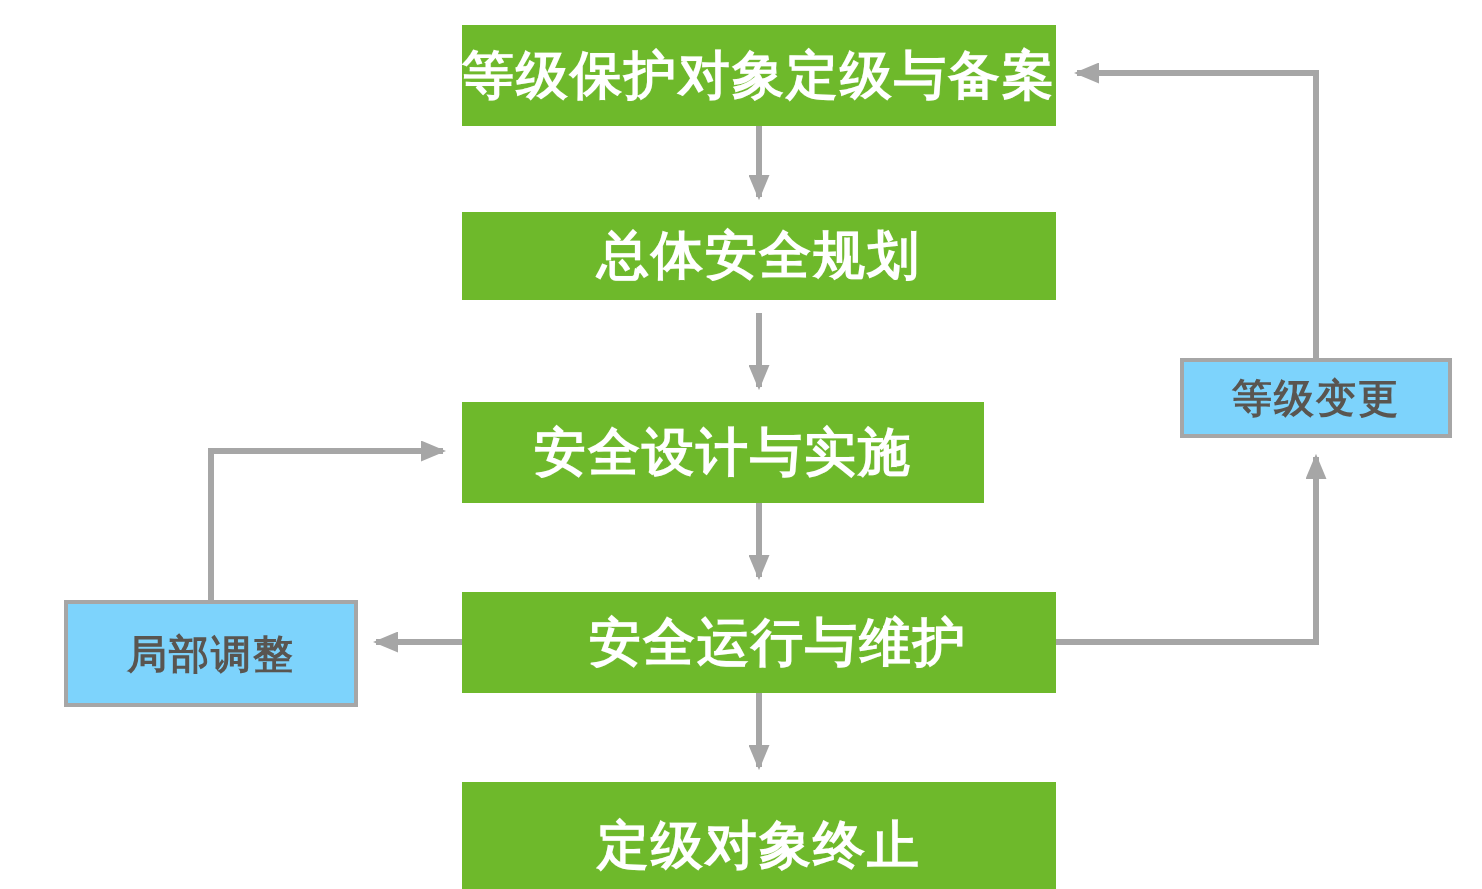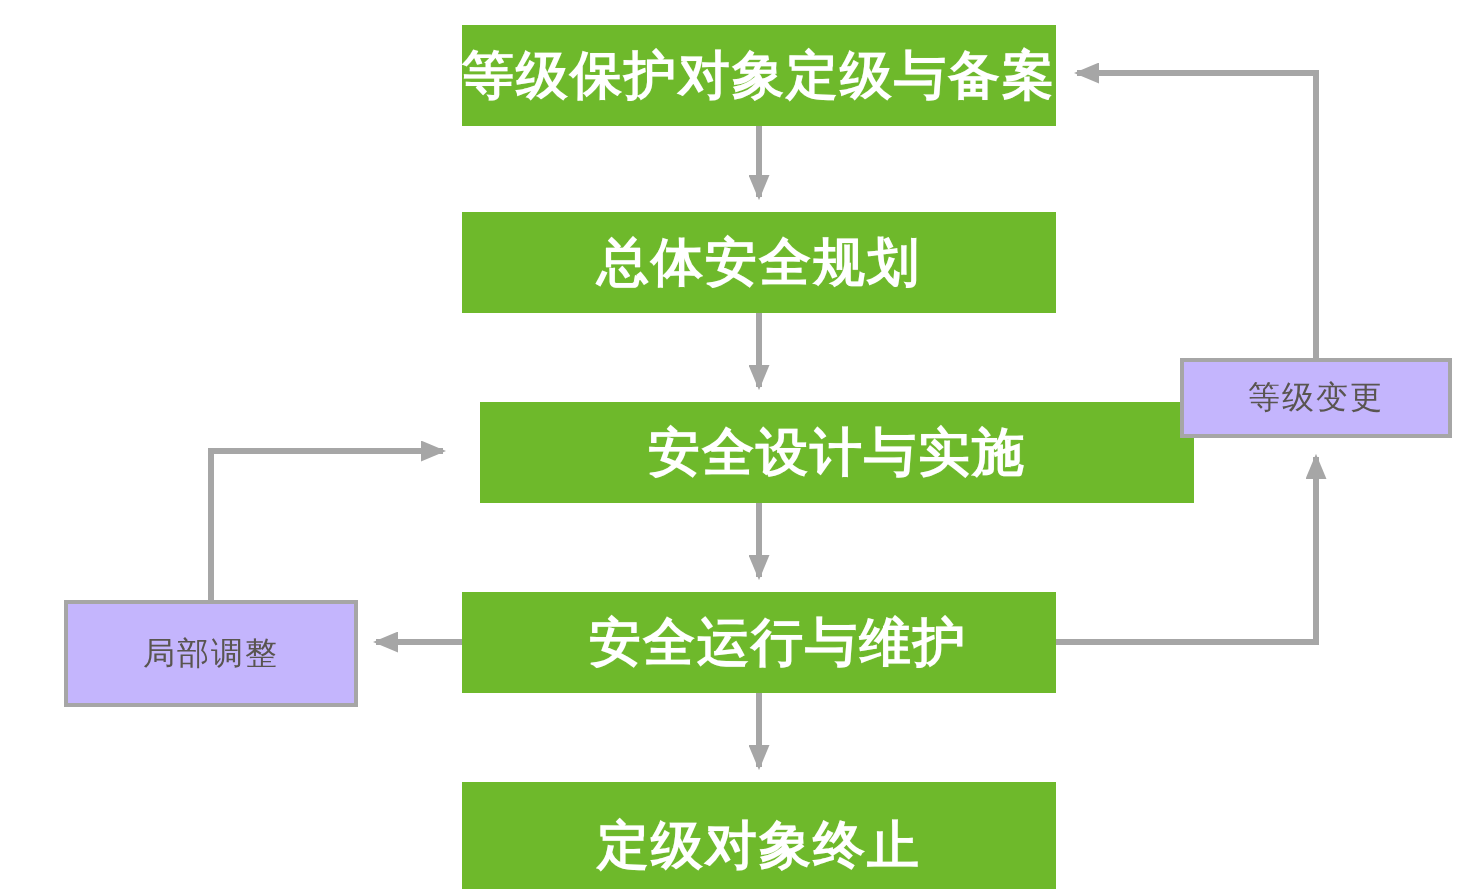--- a/index.html
+++ b/index.html
@@ -35,35 +35,35 @@
     letter-spacing: 2px;
   }
   .node-green {
     background: #6EB92B;
     color: #ffffff;
     font-weight: bold;
     font-size: 52px;
     text-shadow: 0 0 1px rgba(255,255,255,0.35);
   }
   .node-plain {
-    background: #c4b5fd;
+    background: #7dd3fc;
     border: 4px solid #A6A6A6;
     color: #595550;
-    font-weight: normal;
-    font-size: 32px;
+    font-weight: bold;
+    font-size: 40px;
   }
   .node-label {
     display: block;
     white-space: nowrap;
   }
 
   
   #node-grading   { left: 462px; top: 25px;  width: 594px; height: 101px; }
-  #node-planning  { left: 462px; top: 212px; width: 594px; height: 101px; }
-  #node-design    { left: 480px; top: 402px; width: 714px; height: 101px; }
+  #node-planning  { left: 462px; top: 212px; width: 594px; height: 88px; }
+  #node-design    { left: 462px; top: 402px; width: 522px; height: 101px; }
   #node-operation { left: 462px; top: 592px; width: 594px; height: 101px; padding-left: 38px; }
   #node-terminate { left: 462px; top: 782px; width: 594px; height: 127px; }
 
   
   #node-level-change { left: 1180px; top: 358px; width: 272px; height: 80px; }
   #node-local-adjust { left: 64px;   top: 600px; width: 294px; height: 107px; }
 </style>
 </head>
 <body>
 

